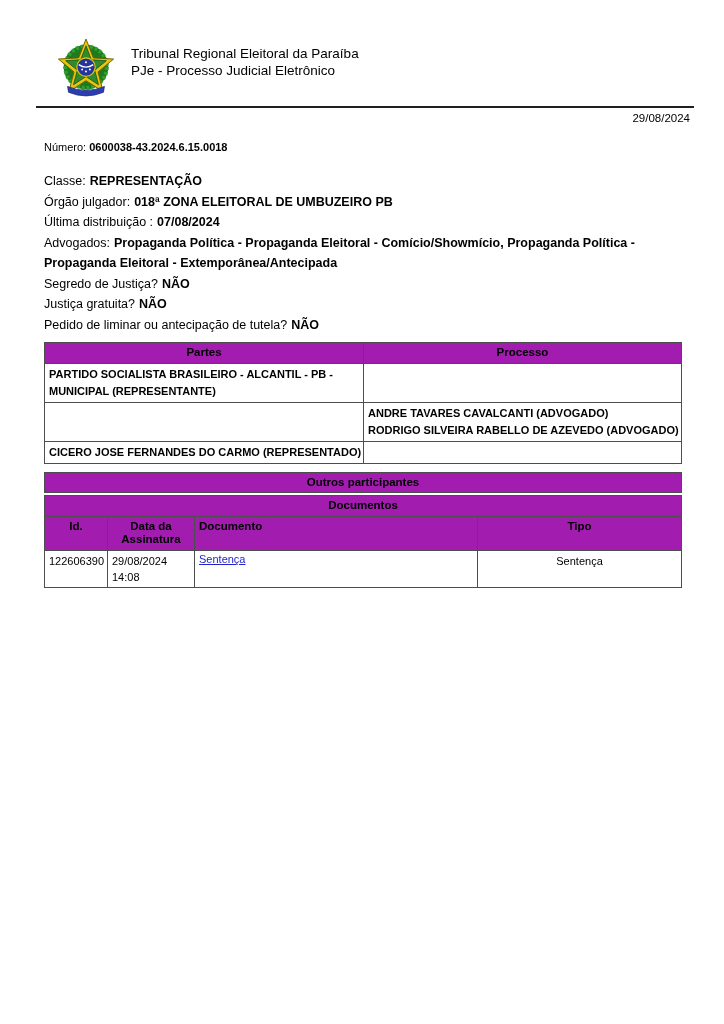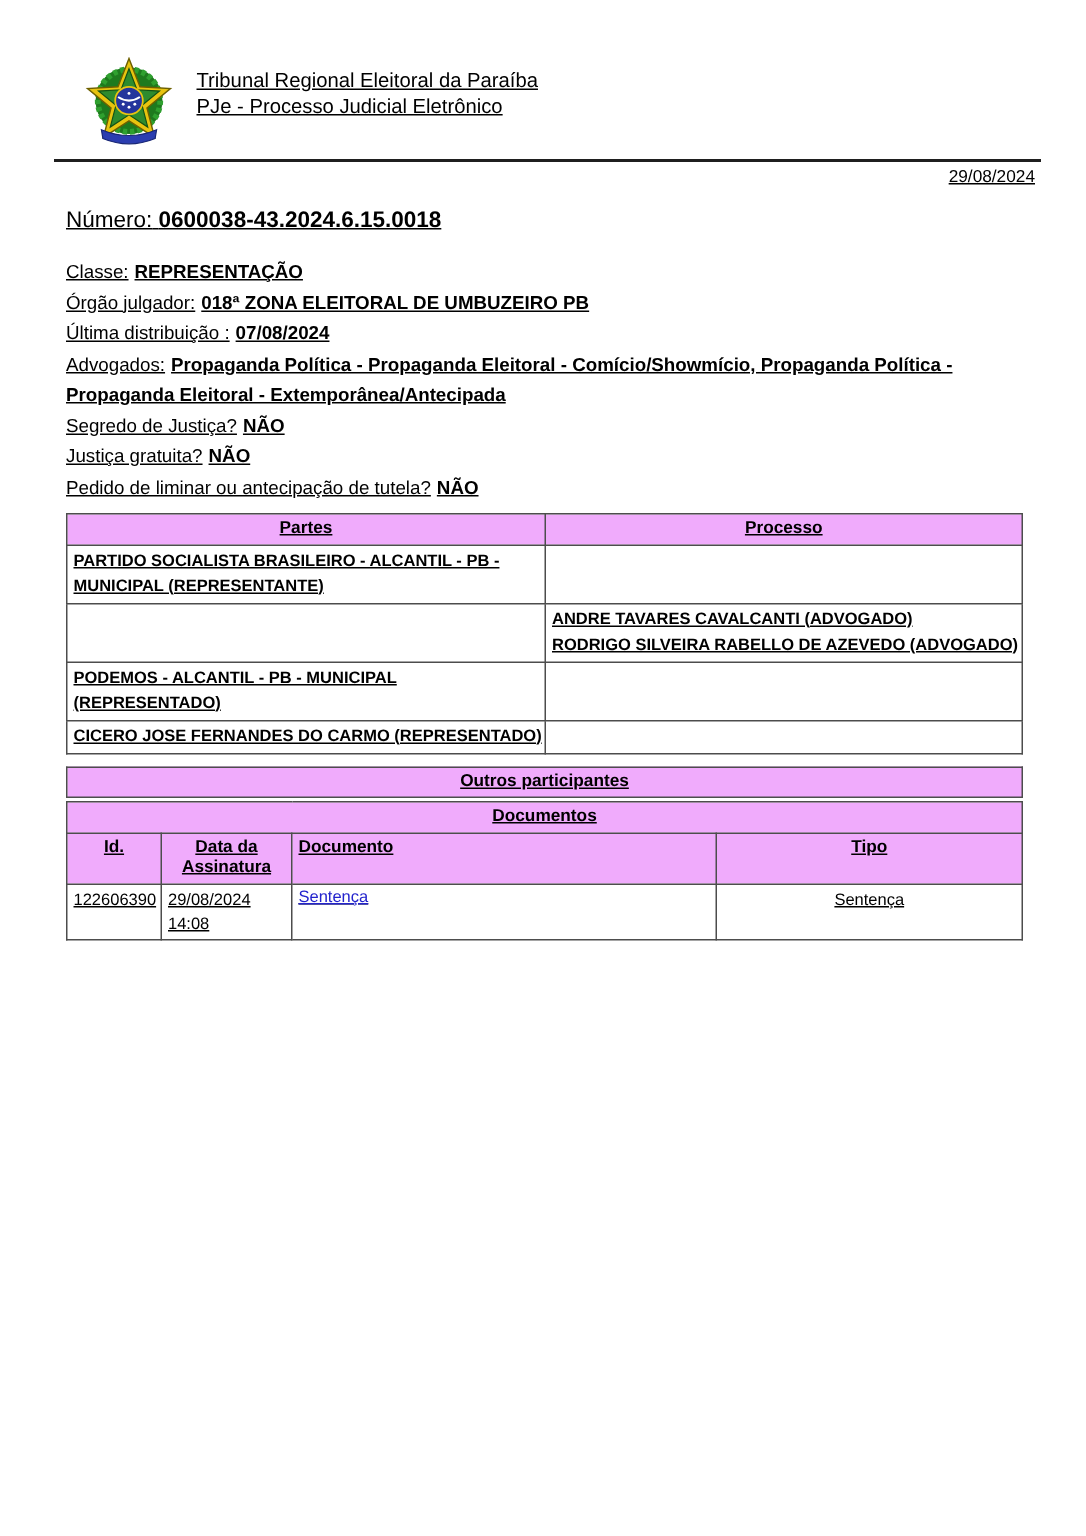--- a/index.html
+++ b/index.html
@@ -1,39 +1,39 @@
 <!DOCTYPE html>
 <html><head>
 <meta charset="utf-8">
 <style>
   html,body { margin:0; padding:0; background:#ffffff; }
   body { width:724px; height:1024px; font-family:"Liberation Sans", sans-serif; color:#000; }
-  .page { position:relative; width:724px; height:796px; overflow:hidden;text-decoration:underline; }
+  .page { position:relative; width:724px; height:796px; overflow:hidden; }
 
   
   .hdr { display:flex; align-items:flex-start; padding:38px 0 0 55px; }
   .logo-box { width:62px; height:64px; flex:0 0 62px; }
   .org { padding:7px 0 0 14px; font-size:13.5px; line-height:17px; }
 
   .rule { border:none; border-top:2px solid #1f1f1f; margin:4px 30px 0 36px; }
 
   .date-line { text-align:right; margin:3px 34px 0 0; font-size:11.5px; line-height:14px; }
 
-  .numero { margin:13px 4px 0 44px; font-size:15px; line-height:18px; }
+  .numero { margin:13px 4px 0 44px; font-size:11px; line-height:18px; }
   .numero .val { font-weight:bold; }
 
   .info { margin:15px 40px 0 44px; font-size:12.5px; }
   .info p { margin:0; line-height:20.5px; }
   .info .lbl { margin-right:4px; }
   .info .val { font-weight:bold; }
 
   
   .tbl { border-collapse:collapse; table-layout:fixed; width:637px; margin-left:44px; font-size:11px; }
   .tbl th, .tbl td { border:1px solid #4d4d4d; padding:2px 4px; vertical-align:top; }
-  .tbl th { background:#f0abfc; font-size:11.5px; font-weight:bold; text-align:center; padding:3px 4px; line-height:13.5px; }
+  .tbl th { background:#a21caf; font-size:11.5px; font-weight:bold; text-align:center; padding:3px 4px; line-height:13.5px; }
   .cell-line { line-height:17px; font-weight:bold; white-space:nowrap; }
   .partes-tbl { margin-top:7px; }
   .outros-tbl { margin-top:8px; }
   .docs-tbl { margin-top:2px; }
   .docs-tbl td { font-weight:normal; }
   .docs-tbl .line { line-height:16px; }
   .c-center { text-align:center; }
   .h-left { text-align:left !important; }
   a.doc-link { color:#2323cd; text-decoration:underline; font-weight:normal; }
 </style>
@@ -102,27 +102,20 @@
     </tr>
     <tr>
       <td></td>
       <td>
         <div class="cell-line">ANDRE TAVARES CAVALCANTI (ADVOGADO)</div>
         <div class="cell-line">RODRIGO SILVEIRA RABELLO DE AZEVEDO (ADVOGADO)</div>
       </td>
     </tr>
     <tr>
       <td>
-        <div class="cell-line">PODEMOS - ALCANTIL - PB - MUNICIPAL</div>
-        <div class="cell-line">(REPRESENTADO)</div>
-      </td>
-      <td></td>
-    </tr>
-    <tr>
-      <td>
         <div class="cell-line">CICERO JOSE FERNANDES DO CARMO (REPRESENTADO)</div>
       </td>
       <td></td>
     </tr>
   </tbody>
     </table>
 
   <table class="tbl outros-tbl">
     <colgroup>
         <col style="width:319px">

